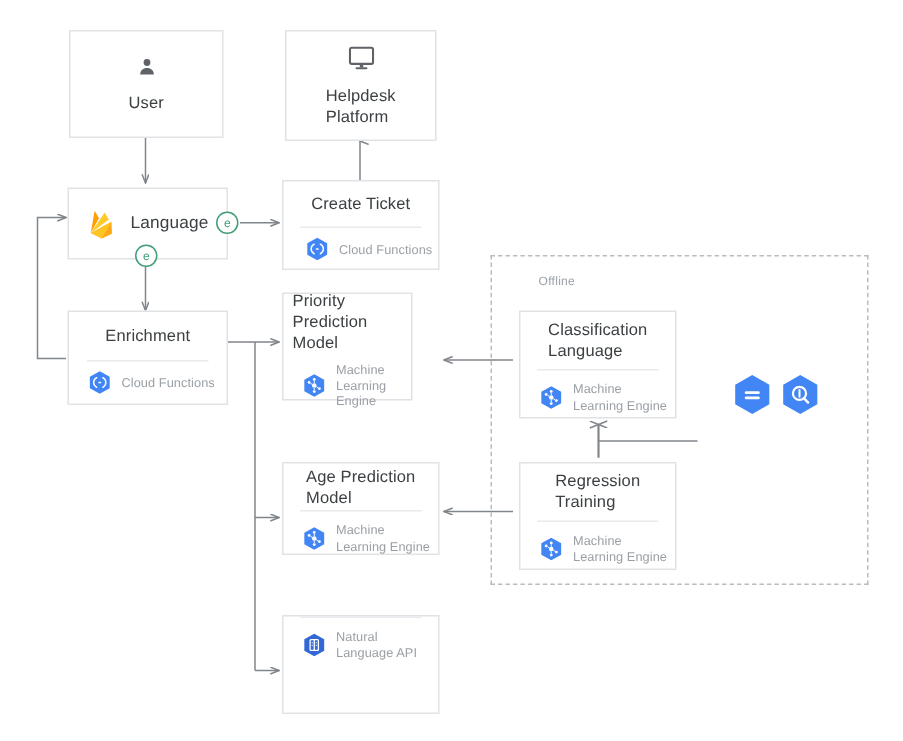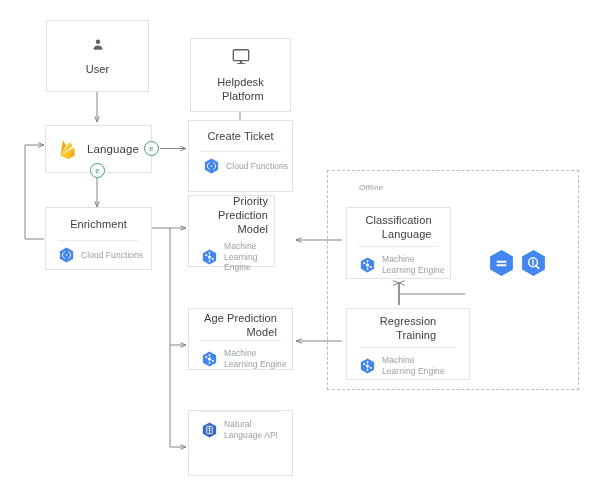--- a/index.html
+++ b/index.html
@@ -34,21 +34,21 @@
     border: 1px solid #e0e2e5;
     box-sizing: border-box;
     display: flex;
     flex-direction: column;
     align-items: center;
   }
   .node-title {
     color: #3c4043;
     font-size: 11px;
     line-height: 14px;
-    text-align: right;
+    text-align: left;
     letter-spacing: .1px;
   }
 
   
   .node.plain {
     justify-content: center;
     gap: 9px;
   }
   .node.plain .glyph {
     display: block;
@@ -196,21 +196,21 @@
   <div class="node plain" style="left:46px; top:20px; width:103px; height:72px;">
     <span class="glyph">
       <svg width="16" height="16" viewBox="0 0 24 24">
         <circle cx="12" cy="7" r="3.4" fill="#5f6368"></circle>
         <path d="M5.2,19 C5.2,14.9 8.2,12.6 12,12.6 C15.8,12.6 18.8,14.9 18.8,19 Z" fill="#5f6368"></path>
       </svg>
     </span>
     <span class="node-title">User</span>
   </div>
 
-  <div class="node plain" style="left:190px; top:38px; width:101px; height:74px;">
+  <div class="node plain" style="left:190px; top:20px; width:101px; height:74px;">
     <span class="glyph">
       <svg width="20" height="18" viewBox="0 0 24 22">
         <rect x="2.6" y="2.2" width="18.8" height="13.2" rx="1.4" fill="none" stroke="#5f6368" stroke-width="1.7"></rect>
         <rect x="10.6" y="15.4" width="2.8" height="2.8" fill="#5f6368"></rect>
         <rect x="7.2" y="18.2" width="9.6" height="1.5" rx="0.7" fill="#5f6368"></rect>
       </svg>
     </span>
     <span class="node-title" style="white-space:pre-line;">Helpdesk
 Platform</span>
   </div>
@@ -220,21 +220,21 @@
       <svg width="19" height="21" viewBox="0 0 24 26">
         <path d="M3.2,20.4 L6.4,1.6 L10.1,8.0 Z" fill="#ffa000"></path>
         <path d="M3.2,20.4 L14.9,3.1 L18.4,9.0 Z" fill="#ffca28"></path>
         <path d="M3.2,20.4 L20.6,10.9 L21.0,20.9 L12.6,25.0 Z" fill="#ffa000" opacity="0.92"></path>
         <path d="M3.2,20.4 L12.6,25.0 L20.6,10.9 Z" fill="#ffca28" opacity="0.85"></path>
       </svg>
     </span>
     <span class="node-title" style="font-size:11.5px;">Language</span>
   </div>
 
-  <div class="node service" style="left:188px; top:120px; width:105px; height:72px;">
+  <div class="node service" style="left:188px; top:120px; width:105px; height:60px;">
     <div class="title-wrap" style="height:30px;">
       <span class="node-title">Create Ticket</span>
     </div>
     <div class="hairline"></div>
     <div class="svc-row" style="padding-top:6px;">
       <span>
         <svg width="15" height="16" viewBox="0 0 20 22">
           <path d="M10,0.6 L19.1,5.8 L19.1,16.2 L10,21.4 L0.9,16.2 L0.9,5.8 Z" fill="#4285f4"></path>
           <path d="M7.2,6.6 C5.4,7.6 4.4,9.2 4.4,11 C4.4,12.8 5.4,14.4 7.2,15.4" fill="none" stroke="#ffffff" stroke-width="1.3" stroke-linecap="round"></path>
           <path d="M12.8,6.6 C14.6,7.6 15.6,9.2 15.6,11 C15.6,12.8 14.6,14.4 12.8,15.4" fill="none" stroke="#ffffff" stroke-width="1.3" stroke-linecap="round"></path>
@@ -341,21 +341,21 @@
           <circle cx="5.3" cy="8.2" r="1.3" fill="#ffffff"></circle>
           <circle cx="14.7" cy="13.8" r="1.3" fill="#ffffff"></circle>
           <path d="M10,6.7 L10,8.9 M10,13.1 L10,15.3 M6.5,8.9 L8.2,10.0 M11.8,12.0 L13.5,13.1" stroke="#ffffff" stroke-width="0.9"></path>
         </svg>
       </span>
       <span class="svc-label">Machine
 Learning Engine</span>
     </div>
   </div>
 
-  <div class="node service tall" style="left:346px; top:308px; width:124px; height:72px;">
+  <div class="node service tall" style="left:346px; top:308px; width:105px; height:72px;">
     <div class="title-wrap" style="height:38px;">
       <span class="node-title" style="white-space:pre-line;">Regression
 Training</span>
     </div>
     <div class="hairline"></div>
     <div class="svc-row" style="padding-top:7px; padding-left:13px;">
       <span>
         <svg width="15" height="16" viewBox="0 0 20 22">
           <path d="M10,0.6 L19.1,5.8 L19.1,16.2 L10,21.4 L0.9,16.2 L0.9,5.8 Z" fill="#4285f4"></path>
           <circle cx="10" cy="11" r="2.1" fill="#ffffff"></circle>

